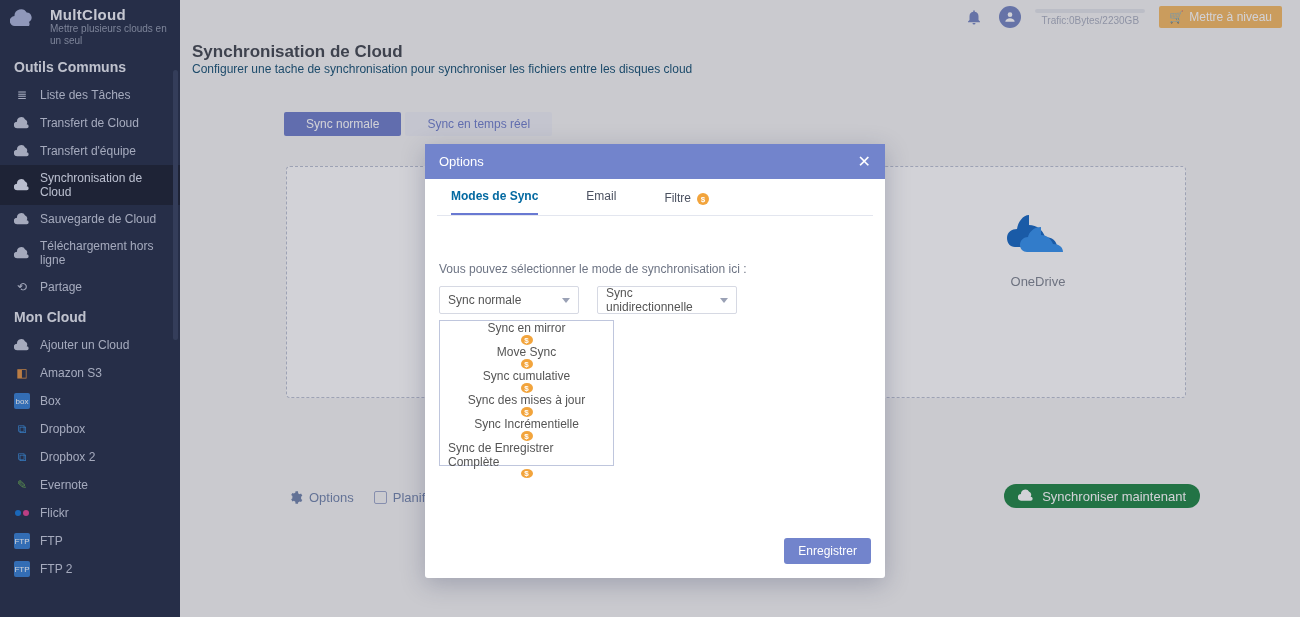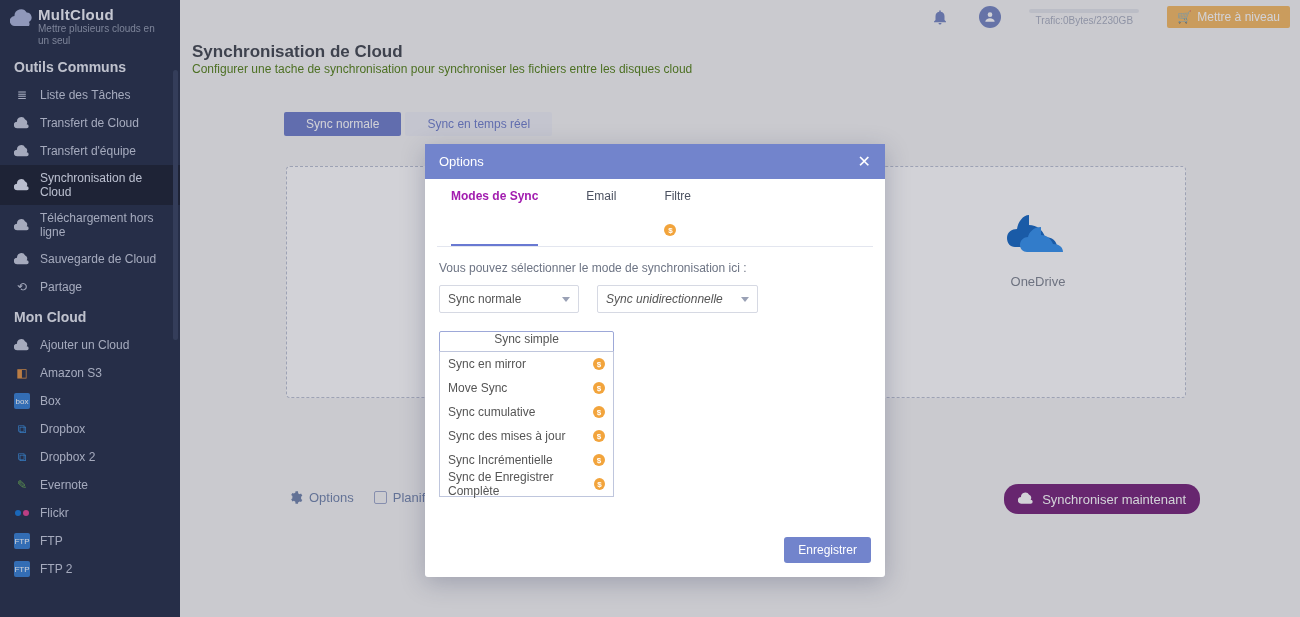--- a/index.html
+++ b/index.html
@@ -1,73 +1,73 @@
 <!DOCTYPE html>
 <html><head>
 <meta charset="utf-8">
 <style>
 * { box-sizing: border-box; margin: 0; padding: 0; }
 body { font-family: -apple-system, BlinkMacSystemFont, "Segoe UI", Arial, sans-serif; background: #f5f5f5; width: 1300px; height: 617px; overflow: hidden; position: relative; font-size: 13px; color: #333; }
 .overlay { position: absolute; inset: 0; background: rgba(75,75,95,0.25); z-index: 50; }
 .sidebar { position: absolute; left: 0; top: 0; width: 180px; height: 617px; background: #1a2540; color: #c9d1e0; z-index: 10; overflow: hidden; }
-.logo-row { display: flex; align-items: flex-start; padding: 6px 10px 4px; gap: 4px; }
+.logo-row { display: flex; align-items: flex-start; padding: 6px 10px 4px; gap: 16px; }
 .logo-cloud { width: 24px; height: 20px; margin-top: 2px; }
 .brand-name { font-weight: 700; color: #eef1f8; font-size: 15px; letter-spacing: .3px; }
 .brand-sub { font-size: 10px; color: #8e97ad; line-height: 1.2; max-width: 120px; }
 .side-h { font-weight: 700; color: #e5e9f2; padding: 8px 14px 6px; font-size: 14px; }
 .side-item { display: flex; align-items: center; gap: 10px; padding: 6px 14px; font-size: 12px; cursor: pointer; color: #c3cadd; }
 .side-item.active { background: #0f1628; color: #dfe5f4; }
 .side-scroll { position: absolute; right: 2px; top: 70px; width: 5px; height: 270px; background: #2c3958; border-radius: 3px; }
 .side-icon { width: 16px; height: 16px; flex: none; display: flex; align-items: center; justify-content: center; font-size: 12px; }
-.topbar { position: absolute; left: 180px; top: 0; right: 0; height: 34px; display: flex; align-items: center; justify-content: flex-end; gap: 28px; padding: 12px 10px; z-index: 10; }
+.topbar { position: absolute; left: 180px; top: 0; right: 8px; height: 34px; display: flex; align-items: center; justify-content: flex-end; gap: 14px; padding: 12px 10px; z-index: 10; }
 .bell, .avatar { width: 22px; height: 22px; border-radius: 50%; display: flex; align-items: center; justify-content: center; }
 .bell svg { width: 18px; height: 18px; fill: #6f80bf; }
 .avatar { background: #6f80bf; }
 .avatar svg { width: 14px; height: 14px; fill: #fff; }
 .trafic-box { width: 110px; text-align: center; }
 .trafic-bar { width: 100%; height: 4px; background: #e1e3e9; border-radius: 3px; }
 .trafic-txt { font-size: 10px; color: #a5abbc; margin-top: 2px; }
 .upgrade-btn { background: #f5b75c; color: #fff; height: 22px; padding: 0 10px; border-radius: 2px; display: flex; align-items: center; gap: 5px; font-size: 12px; cursor: pointer; }
 .page-title { position: absolute; left: 192px; top: 42px; font-size: 17px; font-weight: 600; color: #3a3f48; z-index: 10; }
-.page-sub { position: absolute; left: 192px; top: 62px; font-size: 12px; color: #4d7c0f; z-index: 10; }
+.page-sub { position: absolute; left: 192px; top: 62px; font-size: 12px; color: #0c4a6e; z-index: 10; }
 .tabs { position: absolute; left: 284px; top: 112px; display: flex; z-index: 10; }
 .tab { height: 24px; padding: 0 22px; display: flex; align-items: center; font-size: 12px; border-radius: 2px; cursor: pointer; }
 .tab.on { background: #6979c9; color: #fff; }
 .tab.off { background: #eceef5; color: #6979c9; margin-left: 4px; }
 .dashed { position: absolute; left: 286px; top: 166px; width: 900px; height: 232px; border: 1px dashed #b9bfd1; border-radius: 4px; background: #fff; z-index: 10; }
 .target-cloud { position: absolute; left: 964px; top: 215px; width: 148px; text-align: center; z-index: 10; }
 .target-cloud svg { width: 62px; height: 42px; }
 .target-label { color: #7a808c; margin-top: 14px; font-size: 13px; }
 .bottom-row { position: absolute; left: 288px; top: 490px; right: 100px; display: flex; align-items: center; z-index: 10; color: #6b7fa8; }
 .bottom-opt { display: flex; align-items: center; gap: 6px; margin-right: 20px; cursor: pointer; }
 .bottom-opt .lbl { font-size: 13px; }
 .checkbox { width: 13px; height: 13px; border: 1.5px solid #9aa4c8; border-radius: 2px; }
 .pencil { width: 14px; height: 14px; }
-.sync-now { position: absolute; right: 100px; top: 484px; background: #701a75; color: #fff; height: 30px; padding: 0 14px; border-radius: 14px; display: flex; align-items: center; gap: 8px; font-size: 13px; cursor: pointer; z-index: 10; }
+.sync-now { position: absolute; right: 100px; top: 484px; background: #15803d; color: #fff; height: 24px; padding: 0 14px; border-radius: 14px; display: flex; align-items: center; gap: 8px; font-size: 13px; cursor: pointer; z-index: 10; }
 
 .modal { position: absolute; left: 425px; top: 144px; width: 460px; background: #fff; border-radius: 3px; box-shadow: 0 6px 24px rgba(30,40,80,.25); z-index: 100; }
 .modal-hd { background: #7284cc; color: #fff; padding: 8px 14px; display: flex; align-items: center; justify-content: space-between; font-size: 13px; }
 .modal-close { cursor: pointer; font-size: 16px; }
 .modal-tabs { display: flex; gap: 48px; padding: 10px 14px 0; border-bottom: 1px solid #e3e6ef; margin: 0 12px; }
 .mtab { font-size: 12px; padding-bottom: 10px; cursor: pointer; color: #4b5160; }
-.mtab.on { color: #a21caf; border-bottom: 2px solid #6979d2; font-weight: 600; }
-.mtab.filtre { display: flex; align-items: flex-start; gap: 21px; flex-direction: column; }
+.mtab.on { color: #0369a1; border-bottom: 2px solid #6979d2; font-weight: 600; }
+.mtab.filtre { display: flex; align-items: flex-end; gap: 6px; }
 .pro-dot { width: 12px; height: 12px; border-radius: 50%; background: #f2a43c; display: inline-flex; align-items: center; justify-content: center; color: #fff; font-size: 8px; font-weight: 700; }
 .modal-body { padding: 14px 14px 18px; }
-.hint { font-size: 12px; color: #6d7484; margin-bottom: 10px; }
+.hint { font-size: 12px; color: #6d7484; margin-bottom: 10px; margin-top: 32px; }
 .sel-row { display: flex; gap: 18px; margin-bottom: 18px; }
 .select { border: 1px solid #d6d9e3; height: 28px; border-radius: 2px; display: flex; align-items: center; justify-content: space-between; padding: 0 8px; font-size: 12px; color: #555; cursor: pointer; }
 .select.w1 { width: 140px; }
-.select.w2 { width: 161px; font-style: italic; }
+.select.w2 { width: 140px; }
 .select.w3 { width: 175px; border-color: #bfc6dd; flex-direction: column; }
 .select.open { border-color: #9da8d8; }
 .caret { width: 0; height: 0; border-left: 4px solid transparent; border-right: 4px solid transparent; border-top: 5px solid #9aa1b5; }
 .caret.up { border-top: none; border-bottom: 5px solid #9aa1b5; }
 .dropdown { position: absolute; left: 14px; top: 128px; width: 175px; border: 1px solid #bfc6dd; background: #fff; z-index: 200; }
-.dd-item { height: 24px; display: flex; align-items: center; justify-content: space-between; padding: 0 8px; font-size: 12px; color: #555; cursor: pointer; }
+.dd-item { height: 24px; display: flex; align-items: center; justify-content: space-between; padding: 0 8px; font-size: 12px; color: #555; cursor: pointer; flex-direction: column; }
 .desc-txt { position: absolute; left: 615px; font-size: 12px; color: #6d7484; line-height: 1.5; z-index: 90; }
 .desc1 { top: 330px; width: 260px; }
 .desc2 { top: 404px; width: 245px; }
 .modal-ft { padding: 10px 14px 14px; display: flex; justify-content: flex-end; text-align: center; }
 .save-btn { background: #7284cc; color: #fff; height: 26px; padding: 0 14px; border-radius: 3px; font-size: 12px; cursor: pointer; display: flex; align-items: center; }
 .modal-gap { height: 150px; }
 </style>
 </head>
 <body>
 
@@ -111,29 +111,29 @@
         </svg>
       </span>
       <span>Synchronisation de Cloud</span>
     </div>
   <div class="side-item">
       <span class="side-icon">
         <svg viewBox="0 0 24 16" width="16" height="12">
           <path fill="#c3cadd" d="M19 10a5 5 0 0 0-2.3-7.4A6.5 6.5 0 0 0 4.5 6 5 5 0 0 0 5 16h14a3 3 0 0 0 0-6z"></path>
         </svg>
       </span>
+      <span>Sauvegarde de Cloud</span>
+    </div>
+  <div class="side-item">
+      <span class="side-icon">
+        <svg viewBox="0 0 24 16" width="16" height="12">
+          <path fill="#c3cadd" d="M19 10a5 5 0 0 0-2.3-7.4A6.5 6.5 0 0 0 4.5 6 5 5 0 0 0 5 16h14a3 3 0 0 0 0-6z"></path>
+        </svg>
+      </span>
       <span>Téléchargement hors ligne</span>
-    </div>
-  <div class="side-item">
-      <span class="side-icon">
-        <svg viewBox="0 0 24 16" width="16" height="12">
-          <path fill="#c3cadd" d="M19 10a5 5 0 0 0-2.3-7.4A6.5 6.5 0 0 0 4.5 6 5 5 0 0 0 5 16h14a3 3 0 0 0 0-6z"></path>
-        </svg>
-      </span>
-      <span>Sauvegarde de Cloud</span>
     </div>
   <div class="side-item">
       <span class="side-icon">⟲</span>
       <span>Partage</span>
     </div>
 
   <div class="side-h">Mon Cloud</div>
   <div class="side-item">
       <span class="side-icon">
         <svg viewBox="0 0 24 16" width="16" height="12">

